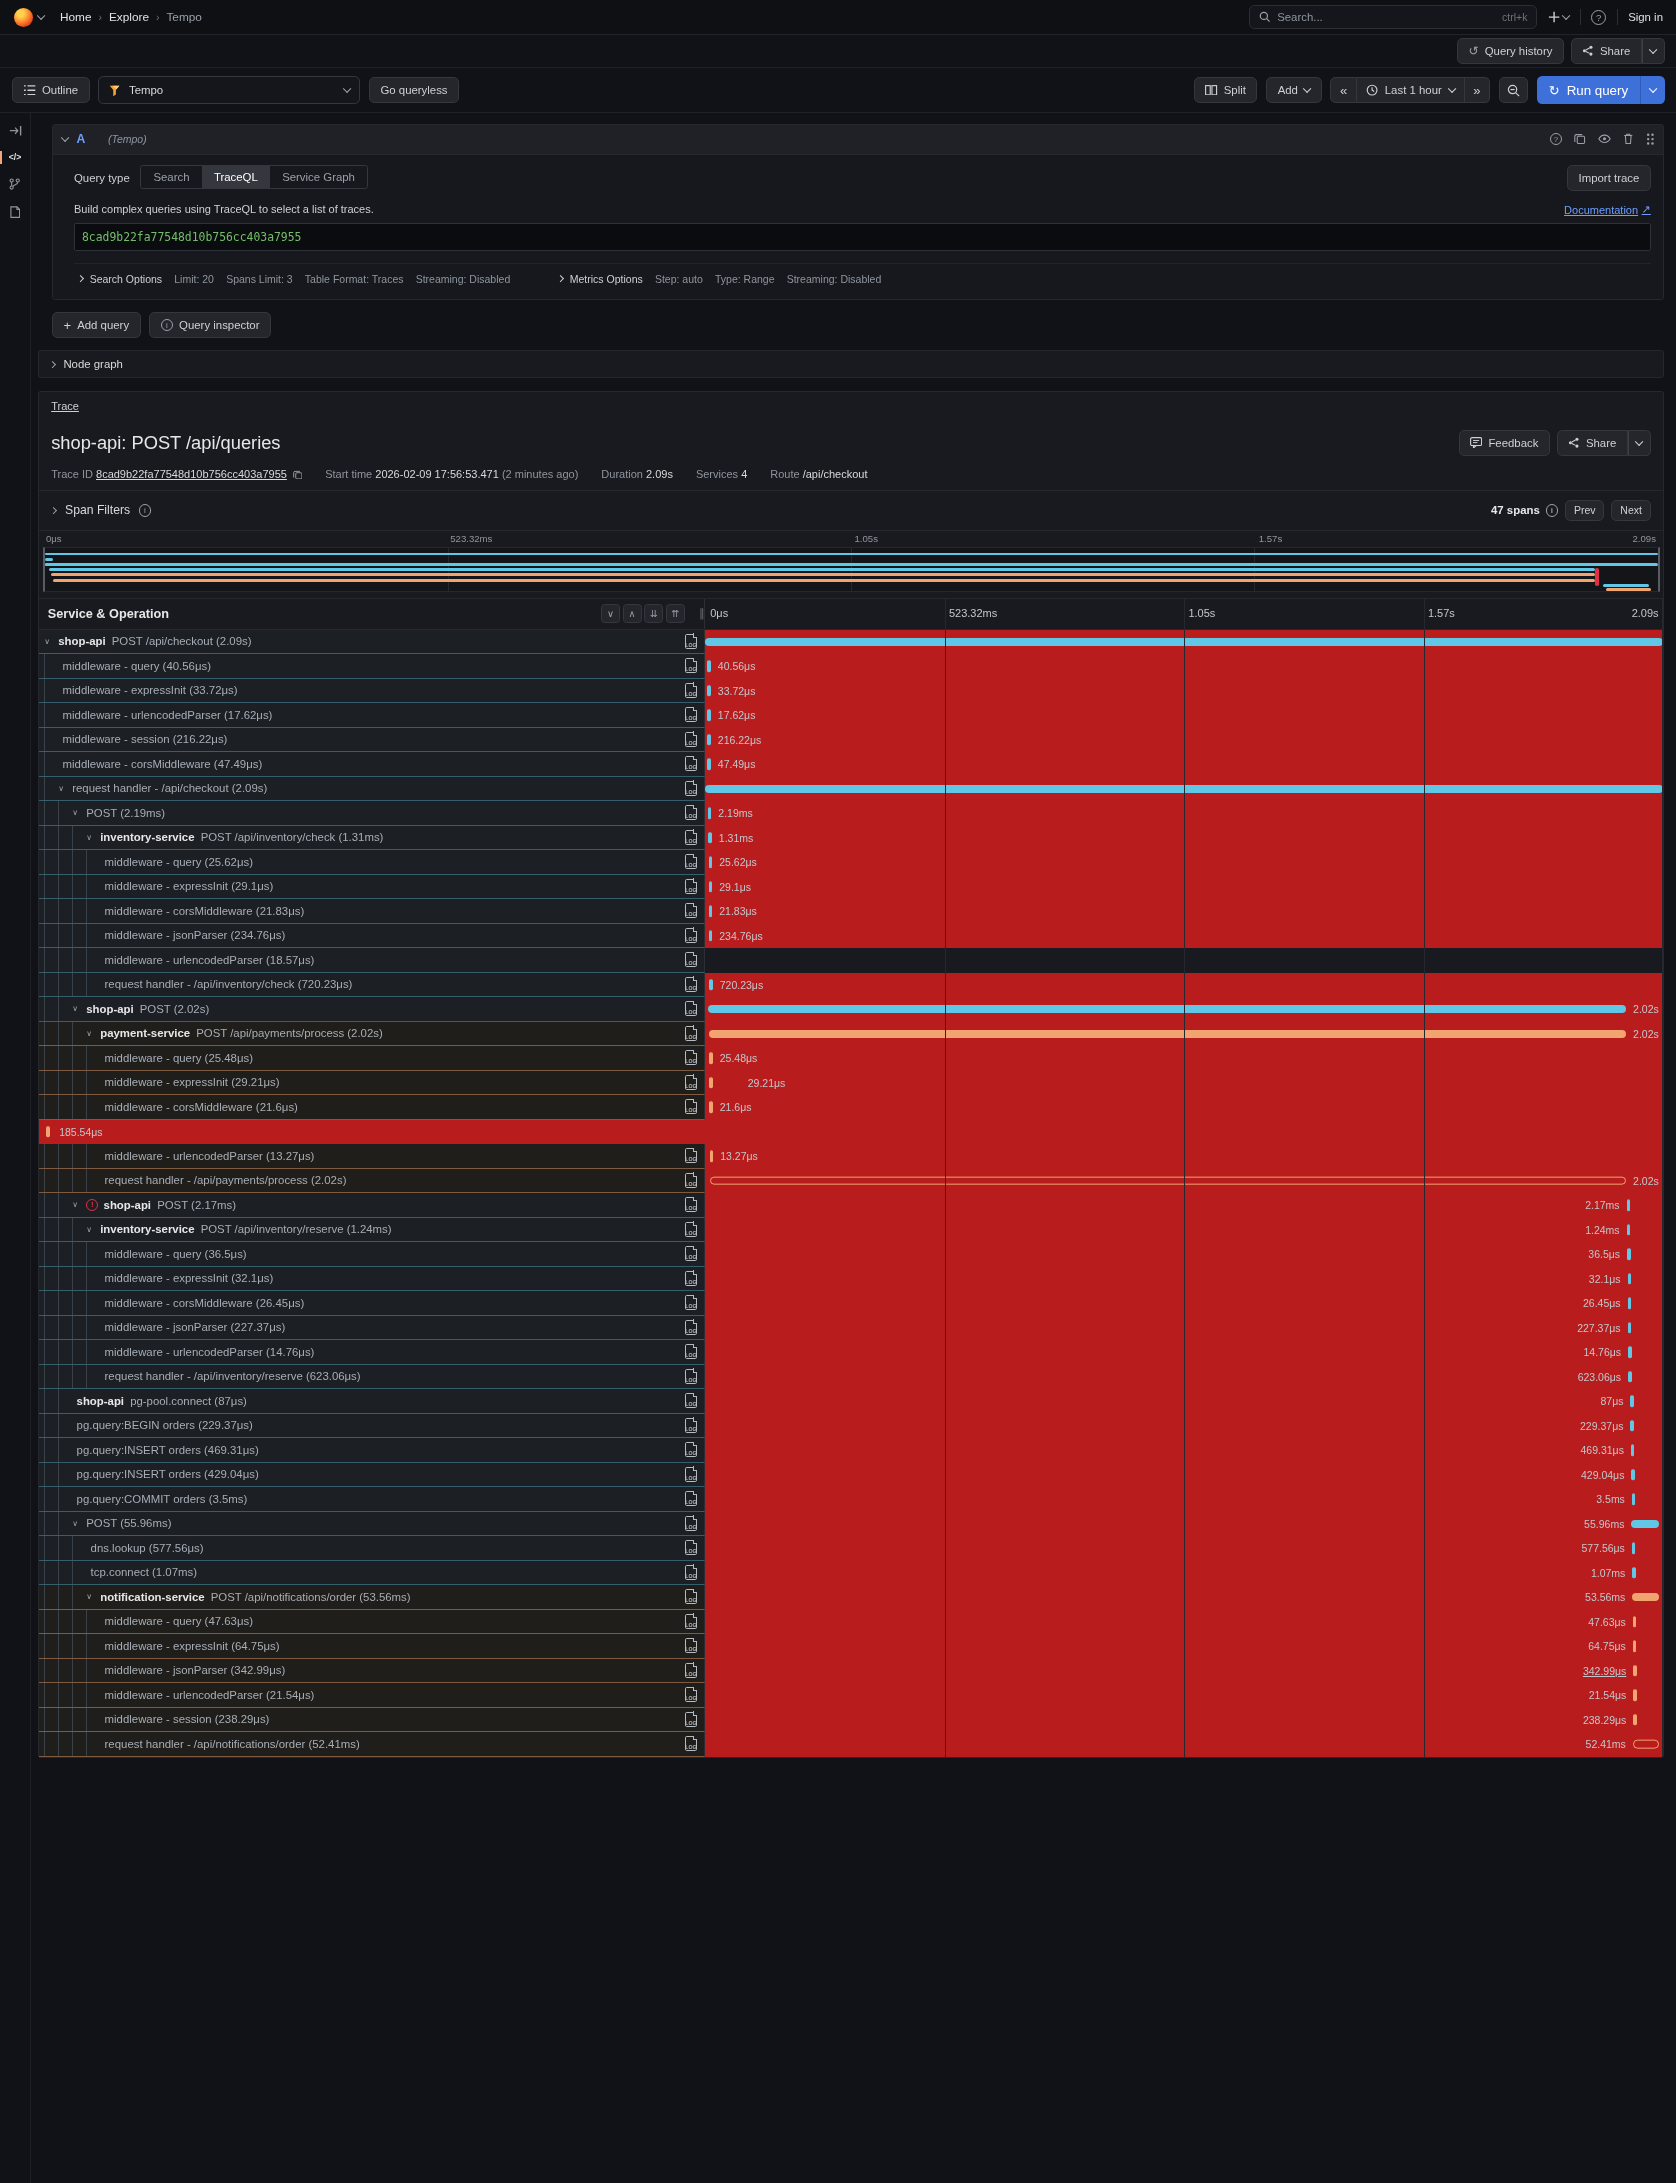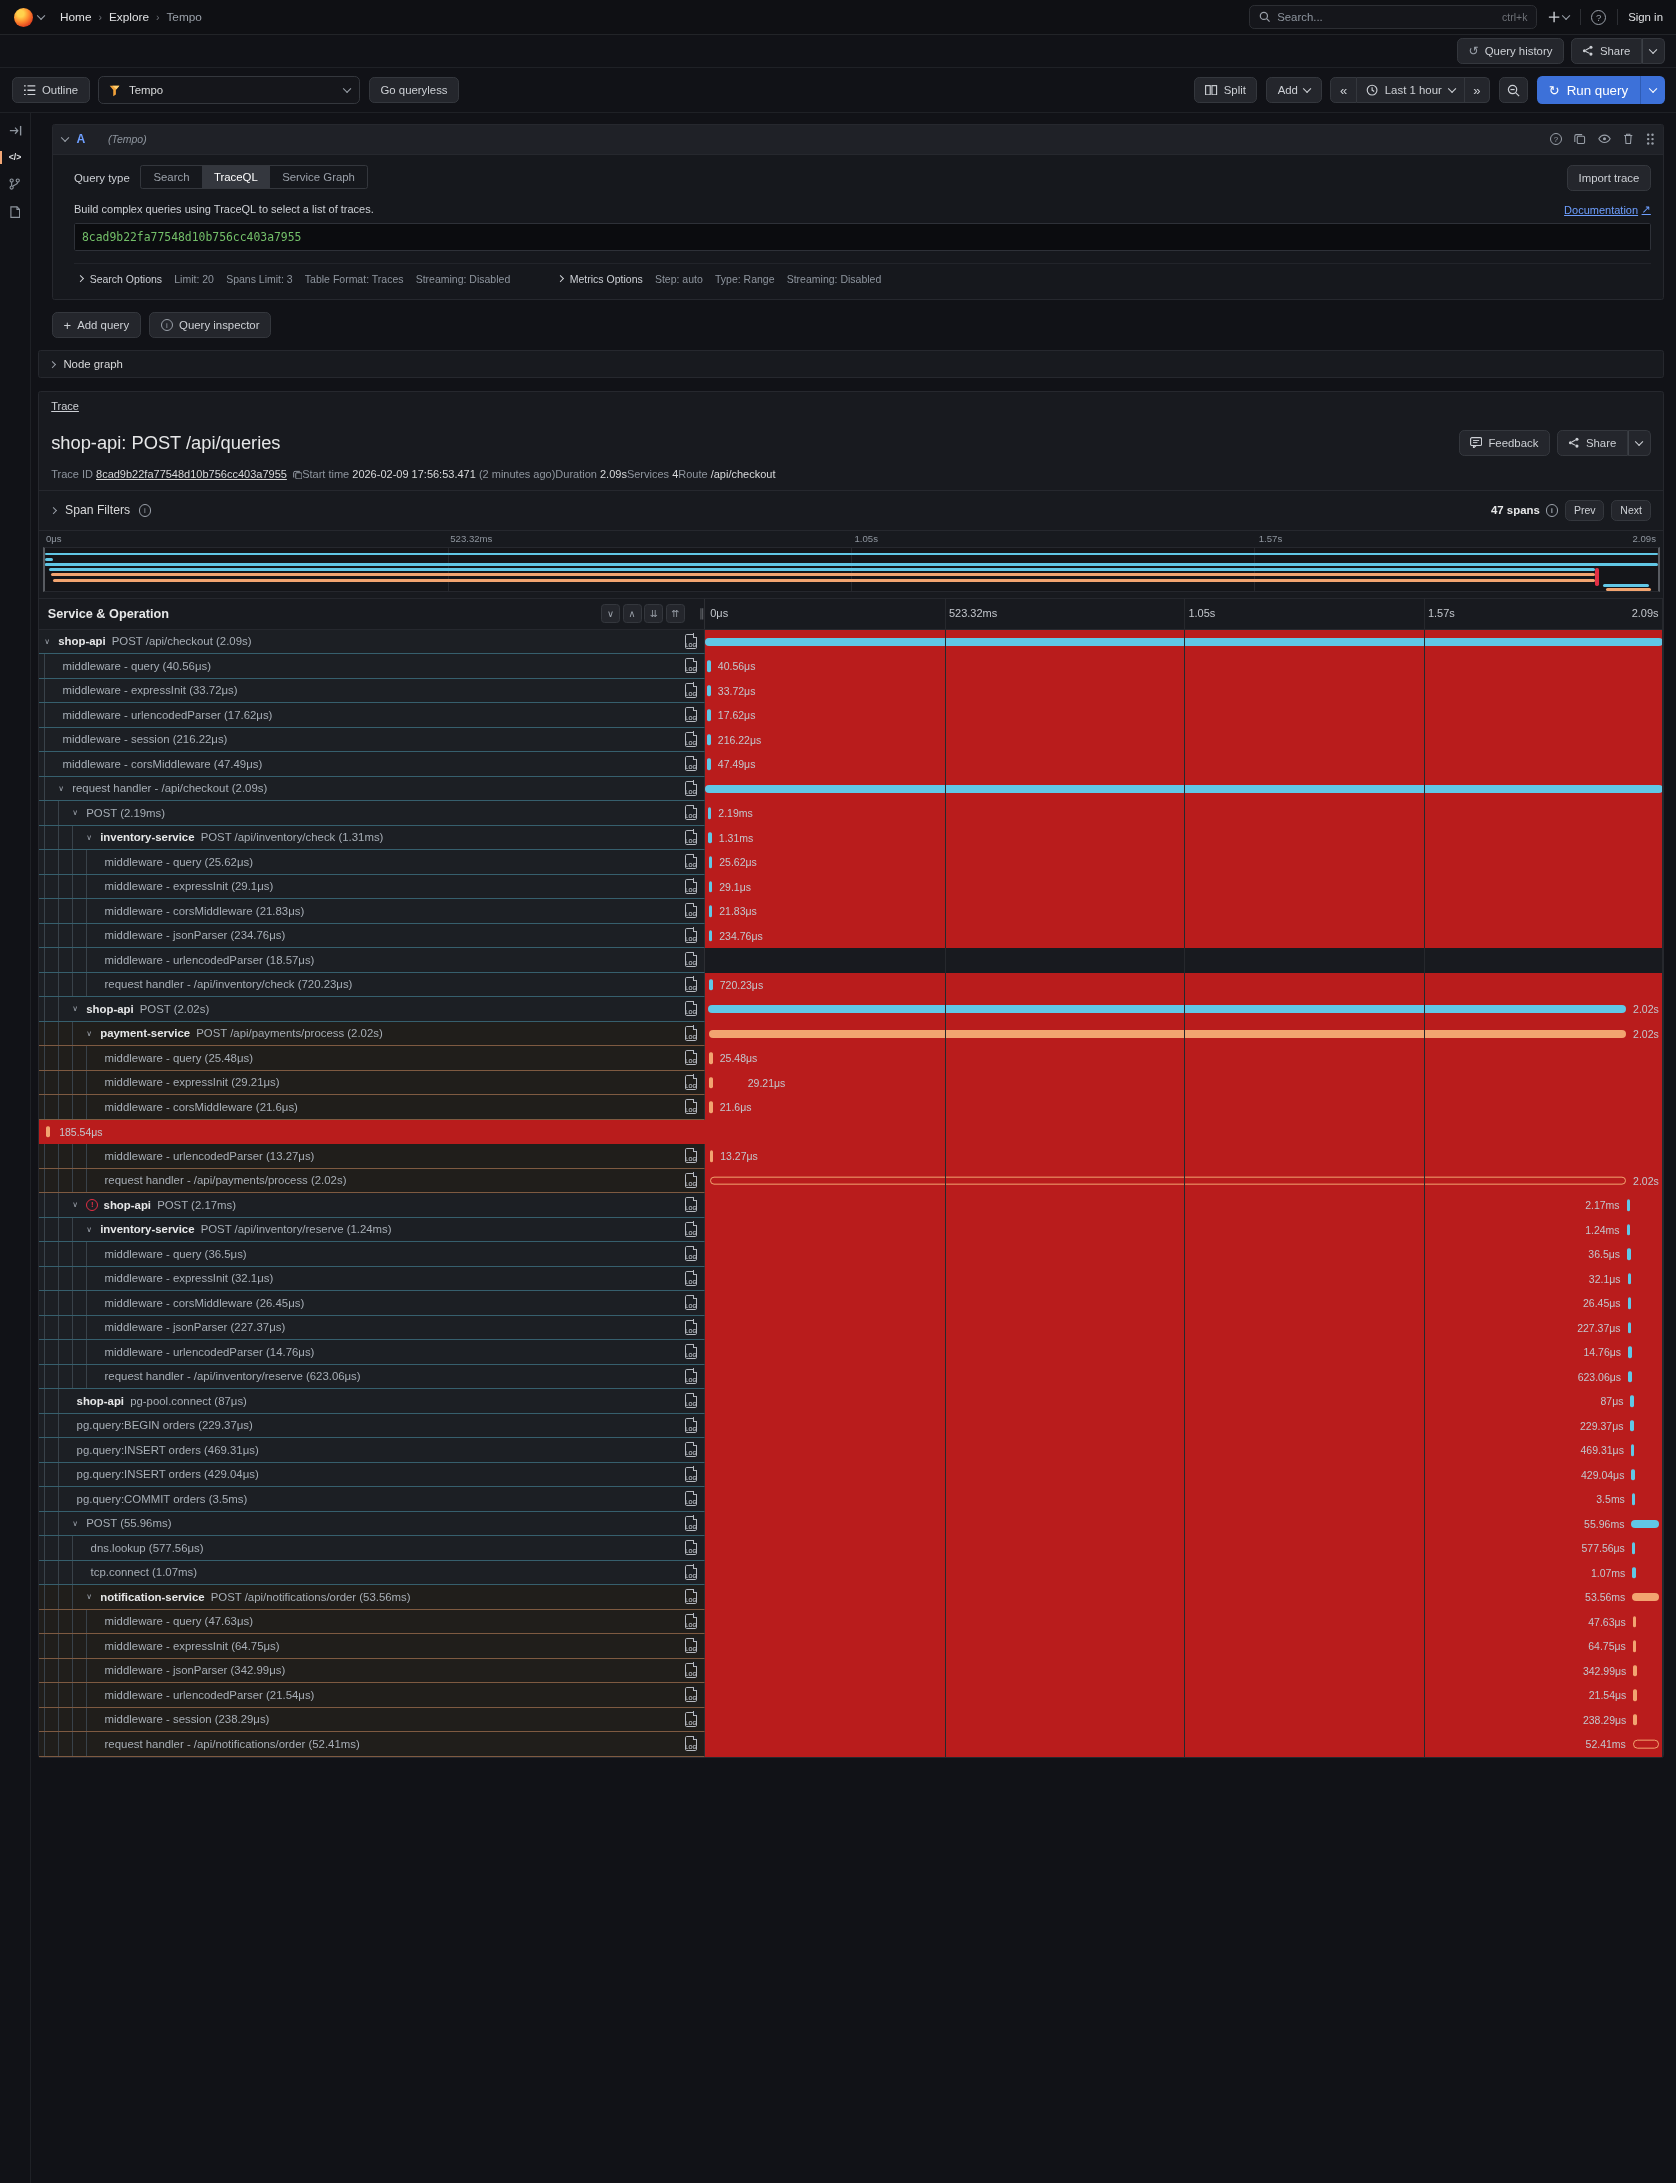--- a/index.html
+++ b/index.html
@@ -88,21 +88,21 @@
 
   
   .panel { margin-top:12.2px; background:#181a1f; border:0.9px solid #26282e; border-radius:2.6px; }
   .nodegraph { height:28px; display:flex; align-items:center; gap:8.7px; padding:0 10.5px; color:#d8d9da; font-size:11.4px; cursor:pointer; }
 
   .trace-panel { padding:7px 0 0 0; }
   .ptitle { font-size:11px; color:#cdd0d5; padding:1.7px 12.2px 8.7px;text-decoration:underline; }
   .thead { display:flex; align-items:center; padding:8.7px 12.2px 3.5px; }
   .ttitle { font-size:18.3px; font-weight:500; color:#e6e7e8; }
   .thead-btns { margin-left:auto; display:flex; gap:7px; }
-  .tmeta { display:flex; align-items:center; padding:8.7px 12.2px 10.5px; font-size:11px; color:#8e959e; flex-wrap:nowrap; }
+  .tmeta { display:flex; align-items:center; gap:23px; padding:8.7px 12.2px 10.5px; font-size:11px; color:#8e959e; flex-wrap:nowrap; }
   .tmeta b { color:#d8d9da; font-weight:500; }
   .traceid { color:#d8d9da; text-decoration:underline; }
   .sfrow { border-top:0.9px solid #26282e; display:flex; align-items:center; padding:8.7px 12.2px; }
   .sfleft { display:flex; align-items:center; gap:8.7px; font-size:12.2px; color:#d8d9da; cursor:pointer; }
   .sfright { margin-left:auto; display:flex; align-items:center; gap:7px; }
   .spancount { font-weight:600; font-size:11.4px; color:#e6e7e8; display:inline-flex; gap:6.1px; align-items:center; }
 
   
   .minimap { border-top:0.9px solid #26282e; padding:1.7px 3.5px 0; position:relative; }
   .mm-labels { position:relative; height:15px; font-size:9.6px; color:#8e959e; }
@@ -1107,21 +1107,21 @@
                 <span class="guide"></span>
                 <span class="guide"></span>
                 <span class="guide"></span>
                 <span class="guide"></span>
                 <span class="nochev"></span>
                 <span class="op">middleware - jsonParser (342.99μs)</span>
                 <span class="logi">LOG</span>
               </div>
               <div class="stime">
                 <span class="bar tick" style="left: 96.9%; background: rgb(242, 164, 112);"></span>
-                <span class="blab" style="right: calc(3.1% + 7px);">342.99μs</span>
+                <span class="blab" style="right: calc(3.1% + 7px); text-decoration: underline;">342.99μs</span>
               </div>
             </div>
             <div class="srow">
               <div class="sname osep">
                 <span class="guide"></span>
                 <span class="guide"></span>
                 <span class="guide"></span>
                 <span class="guide"></span>
                 <span class="nochev"></span>
                 <span class="op">middleware - urlencodedParser (21.54μs)</span>

